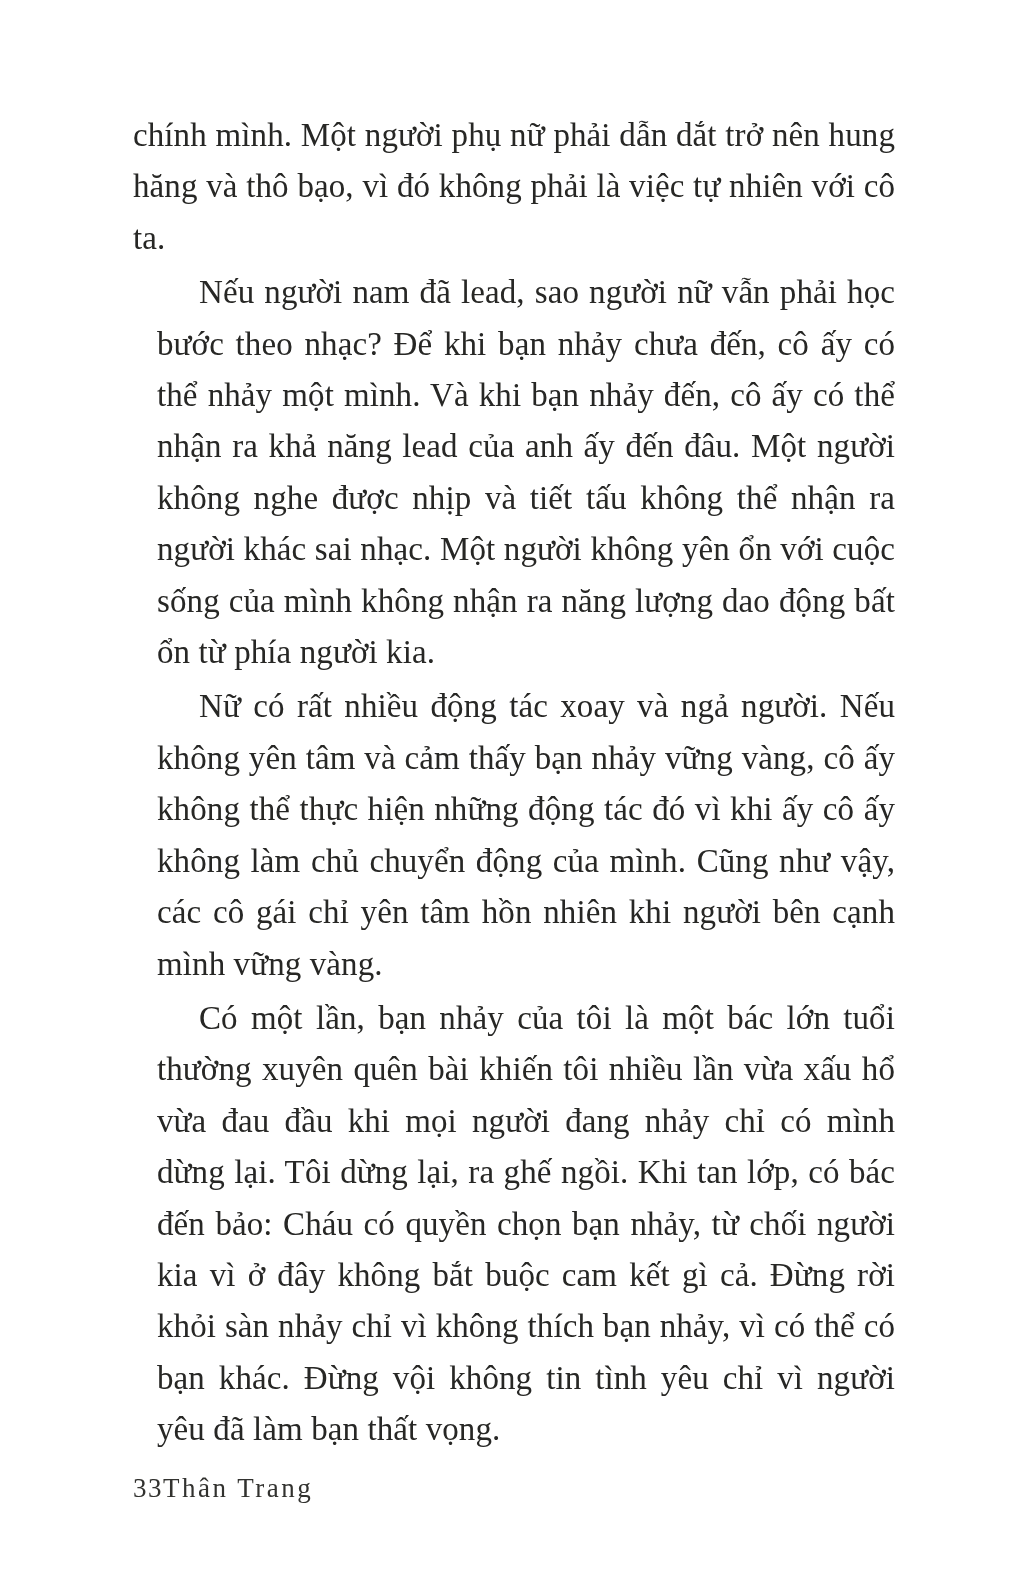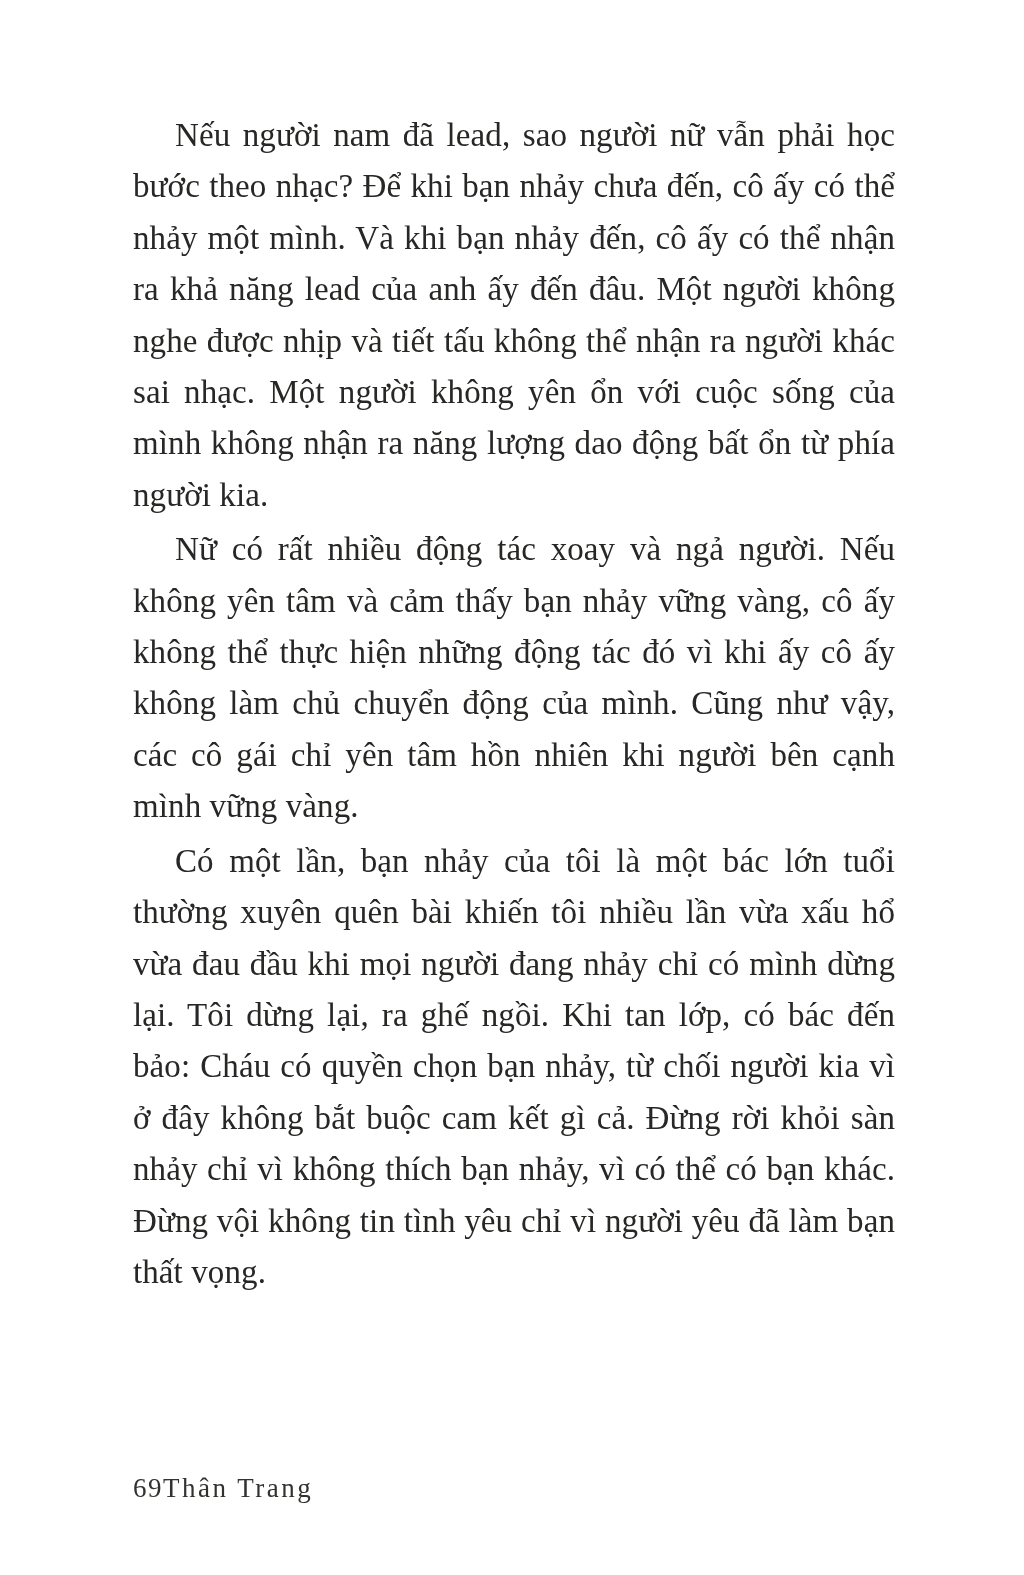--- a/index.html
+++ b/index.html
@@ -26,42 +26,44 @@
     margin: 0 0 3px 0;
     font-size: 33px;
     line-height: 51.4px;
     text-align: justify;
     text-justify: inter-word;
     hyphens: none;
     letter-spacing: 0.1px;
   }
   .textblock p.indented {
     text-indent: 42px;
+    margin-left: 24px;
   }
   .footer {
     position: absolute;
     left: 133px;
     top: 1473px;
     font-size: 27px;
     color: #32322f;
     letter-spacing: 1.5px;
     white-space: nowrap;
   }
   .footer .running-title {
     letter-spacing: 2.5px;
   }
 </style>
 </head>
 <body>
 
 <div class="page">
 
   <main class="textblock">
+    <p>chính mình. Một người phụ nữ phải dẫn dắt trở nên hung hăng và thô bạo, vì đó không phải là việc tự nhiên với cô ta.</p>
     <p class="indented">Nếu người nam đã lead, sao người nữ vẫn phải học bước theo nhạc? Để khi bạn nhảy chưa đến, cô ấy có thể nhảy một mình. Và khi bạn nhảy đến, cô ấy có thể nhận ra khả năng lead của anh ấy đến đâu. Một người không nghe được nhịp và tiết tấu không thể nhận ra người khác sai nhạc. Một người không yên ổn với cuộc sống của mình không nhận ra năng lượng dao động bất ổn từ phía người kia.</p>
     <p class="indented">Nữ có rất nhiều động tác xoay và ngả người. Nếu không yên tâm và cảm thấy bạn nhảy vững vàng, cô ấy không thể thực hiện những động tác đó vì khi ấy cô ấy không làm chủ chuyển động của mình. Cũng như vậy, các cô gái chỉ yên tâm hồn nhiên khi người bên cạnh mình vững vàng.</p>
     <p class="indented">Có một lần, bạn nhảy của tôi là một bác lớn tuổi thường xuyên quên bài khiến tôi nhiều lần vừa xấu hổ vừa đau đầu khi mọi người đang nhảy chỉ có mình dừng lại. Tôi dừng lại, ra ghế ngồi. Khi tan lớp, có bác đến bảo: Cháu có quyền chọn bạn nhảy, từ chối người kia vì ở đây không bắt buộc cam kết gì cả. Đừng rời khỏi sàn nhảy chỉ vì không thích bạn nhảy, vì có thể có bạn khác. Đừng vội không tin tình yêu chỉ vì người yêu đã làm bạn thất vọng.</p>
   </main>
 
   <div class="footer">
-    <span class="page-number">69</span><span class="running-title">Thân Trang</span>
+    <span class="page-number">33</span><span class="running-title">Thân Trang</span>
   </div>
 
 </div>
 
 </body></html>

